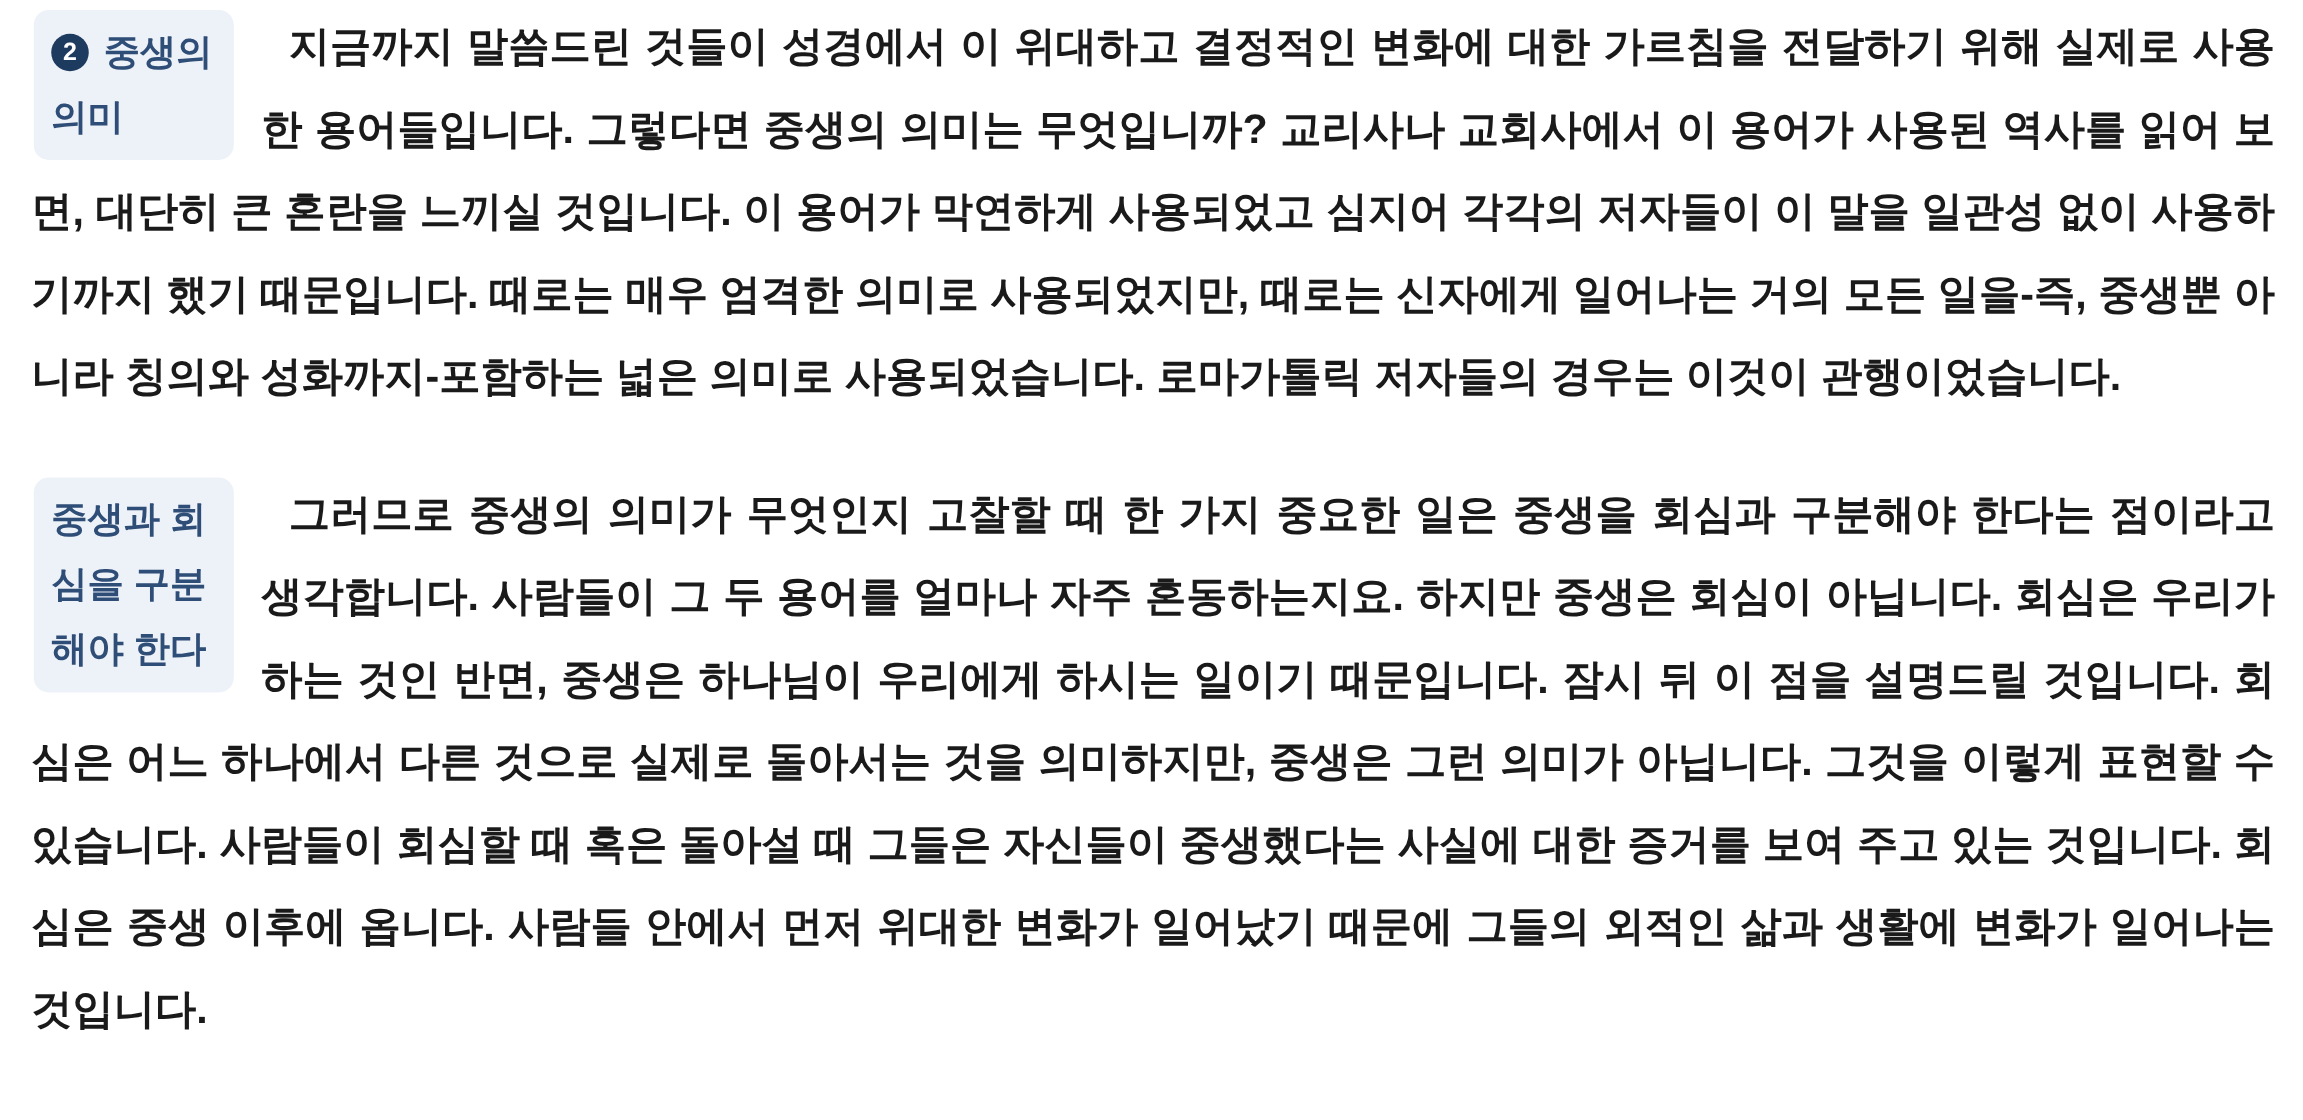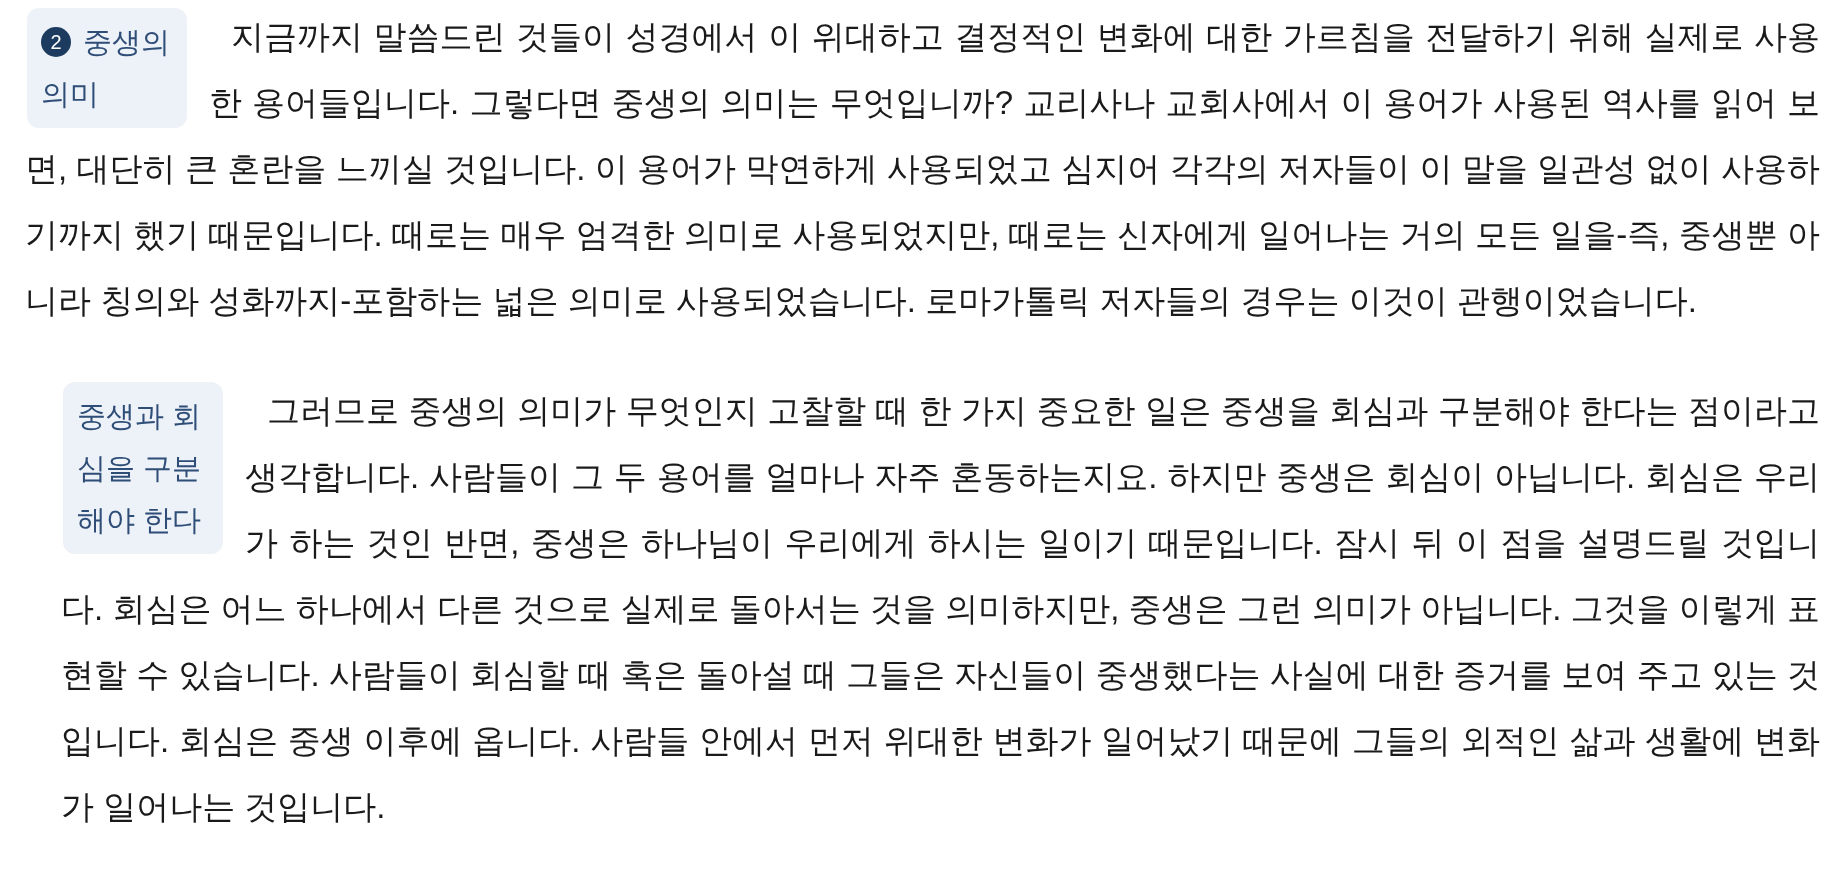--- a/index.html
+++ b/index.html
@@ -9,29 +9,29 @@
     font-family: "Liberation Sans", "DejaVu Sans", sans-serif;
   }
   .page {
     width: 1842px;
     box-sizing: border-box;
     padding: 4px 22px 24px 25px;
     color: #1a1a1a;
     font-size: 33px;
     line-height: 66px;
     overflow: hidden;
+    font-weight: bold;
   }
   .para {
     margin: 0;
     text-align: justify;
     text-indent: 22px;
   }
   .para + .para {
     margin-top: 44px;
-    margin-left: 36px;
   }
   .margin-label {
     float: left;
     width: 132px;
     box-sizing: content-box;
     background: #edf1f8;
     color: #2e4d77;
     font-size: 29px;
     line-height: 52px;
     padding: 8px 14px;

